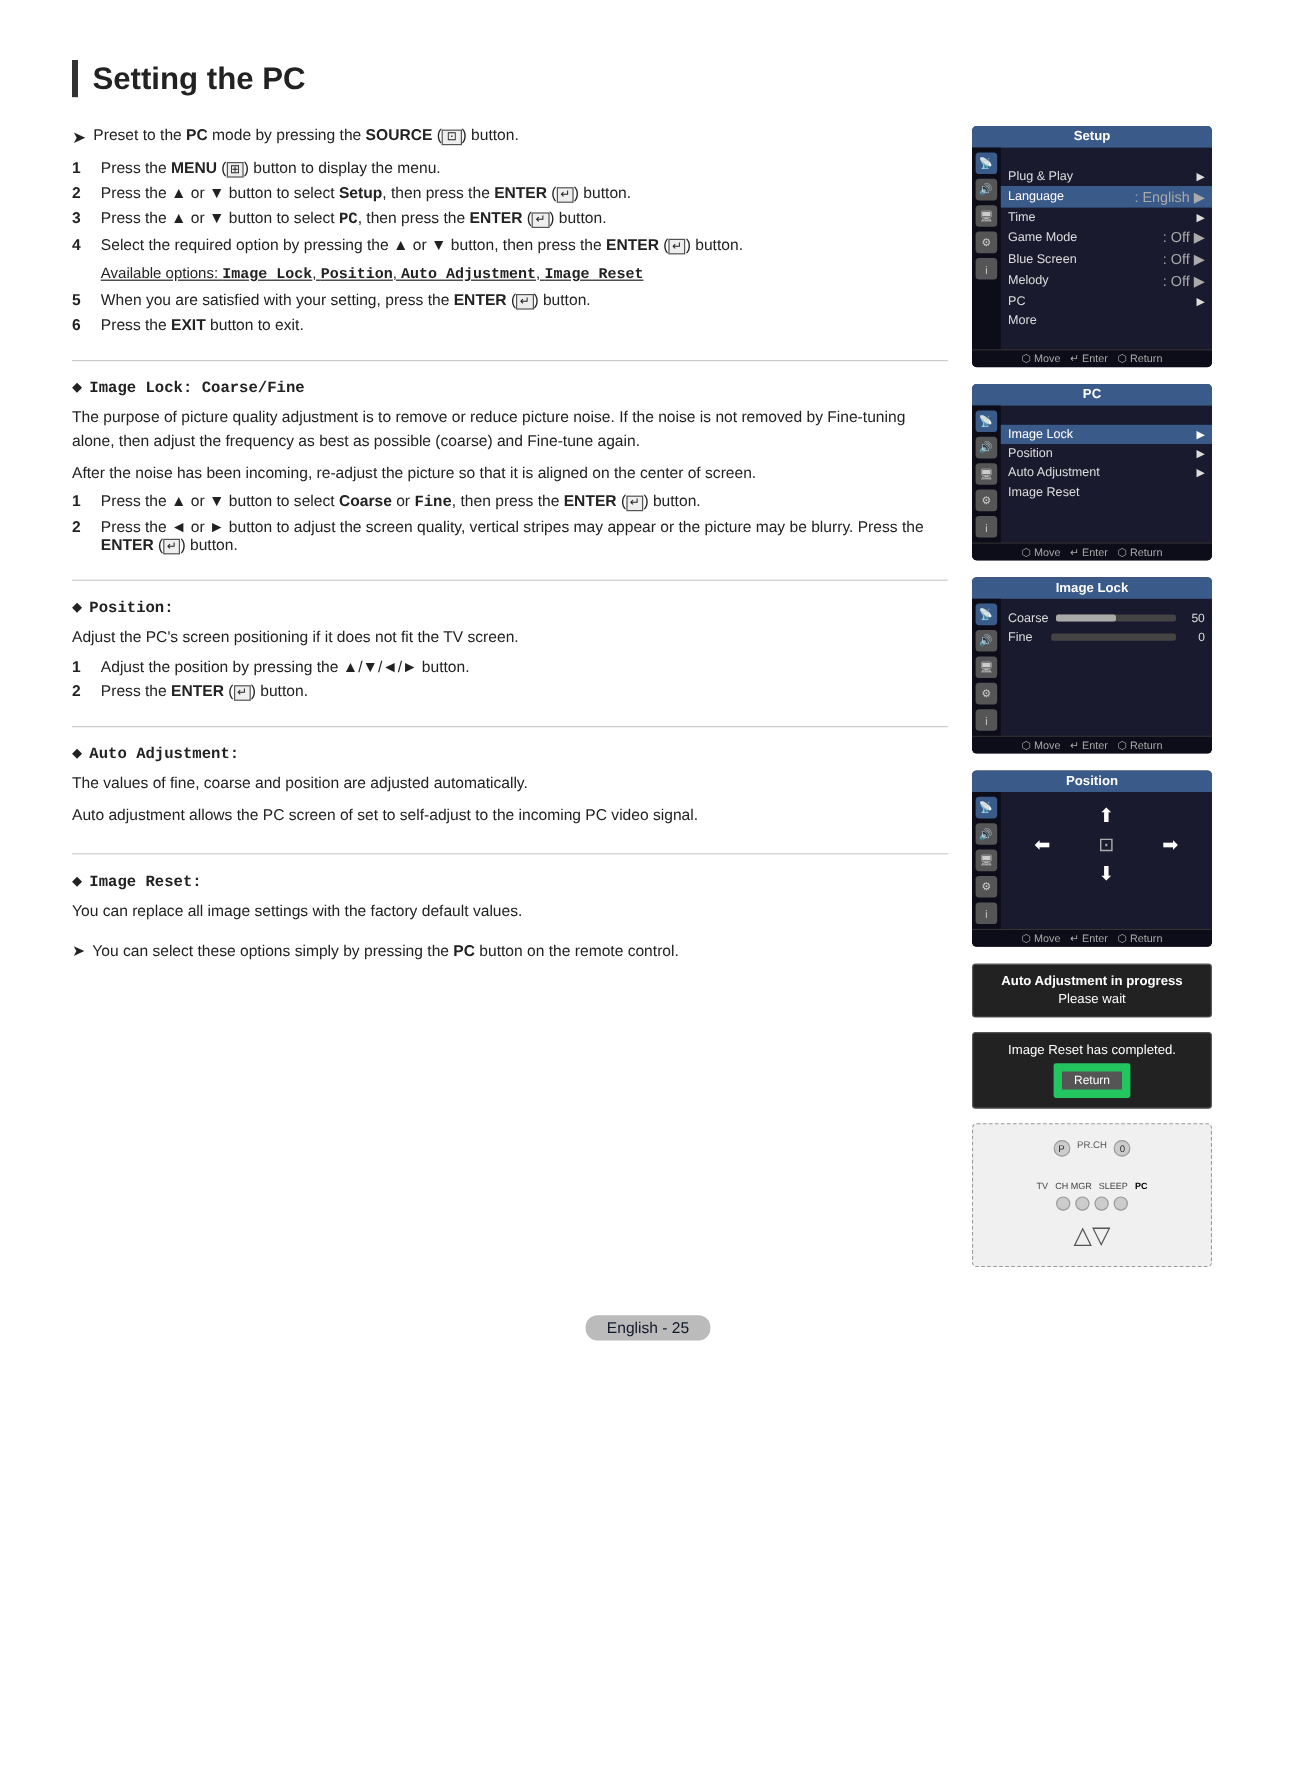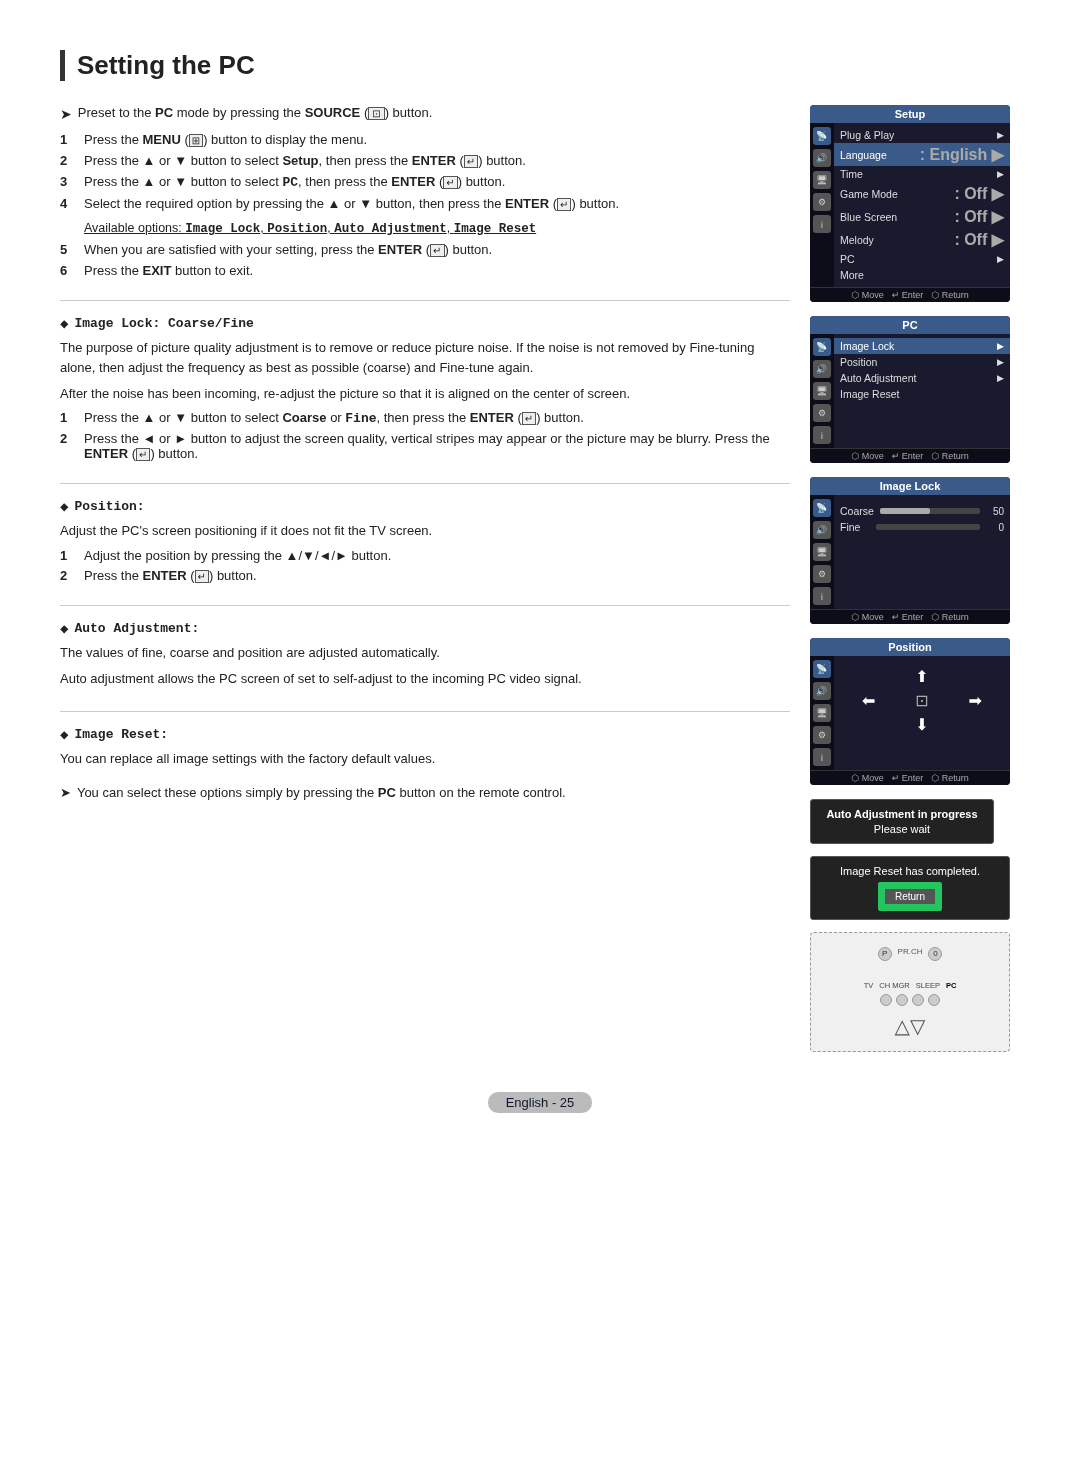--- a/index.html
+++ b/index.html
@@ -151,38 +151,38 @@
       justify-content: center;
       font-size: 9px;
       color: #ccc;
     }
     .tv-icon.active-icon {
       background: #3a5a8a;
       color: #fff;
     }
     .tv-panel-items {
       flex: 1;
-      padding: 4px 6px;
+      padding: 16px 6px;
     }
     .tv-item {
       display: flex;
       justify-content: space-between;
       align-items: center;
       padding: 2px 0;
       font-size: 10.5px;
       color: #ddd;
       border-bottom: none;
     }
     .tv-item.highlighted {
       background: #3a5a8a;
       color: #fff;
       margin: 0 -6px;
       padding: 2px 6px;
     }
-    .tv-item .val { color: #aaa; font-size: 16px; font-weight: bold; }
+    .tv-item .val { color: #aaa; font-size: 12px; }
     .tv-item .arrow-r { font-size: 9px; }
     .tv-panel-footer {
       background: #0d0d1a;
       border-top: 1px solid #333;
       padding: 2px 6px;
       font-size: 9px;
       color: #aaa;
       display: flex;
       gap: 8px;
       justify-content: center;
@@ -233,21 +233,21 @@
 
     
     .auto-adj-box {
       background: #222;
       color: #fff;
       border: 1px solid #555;
       border-radius: 3px;
       padding: 8px 0;
       font-size: 11px;
       text-align: center;
-      width: 184px;
+      width: 200px;
     }
     .auto-adj-box .line1 { font-weight: bold; margin-bottom: 3px; }
 
     
     .img-reset-box {
       background: #222;
       color: #fff;
       border: 1px solid #555;
       border-radius: 3px;
       padding: 8px 12px;

